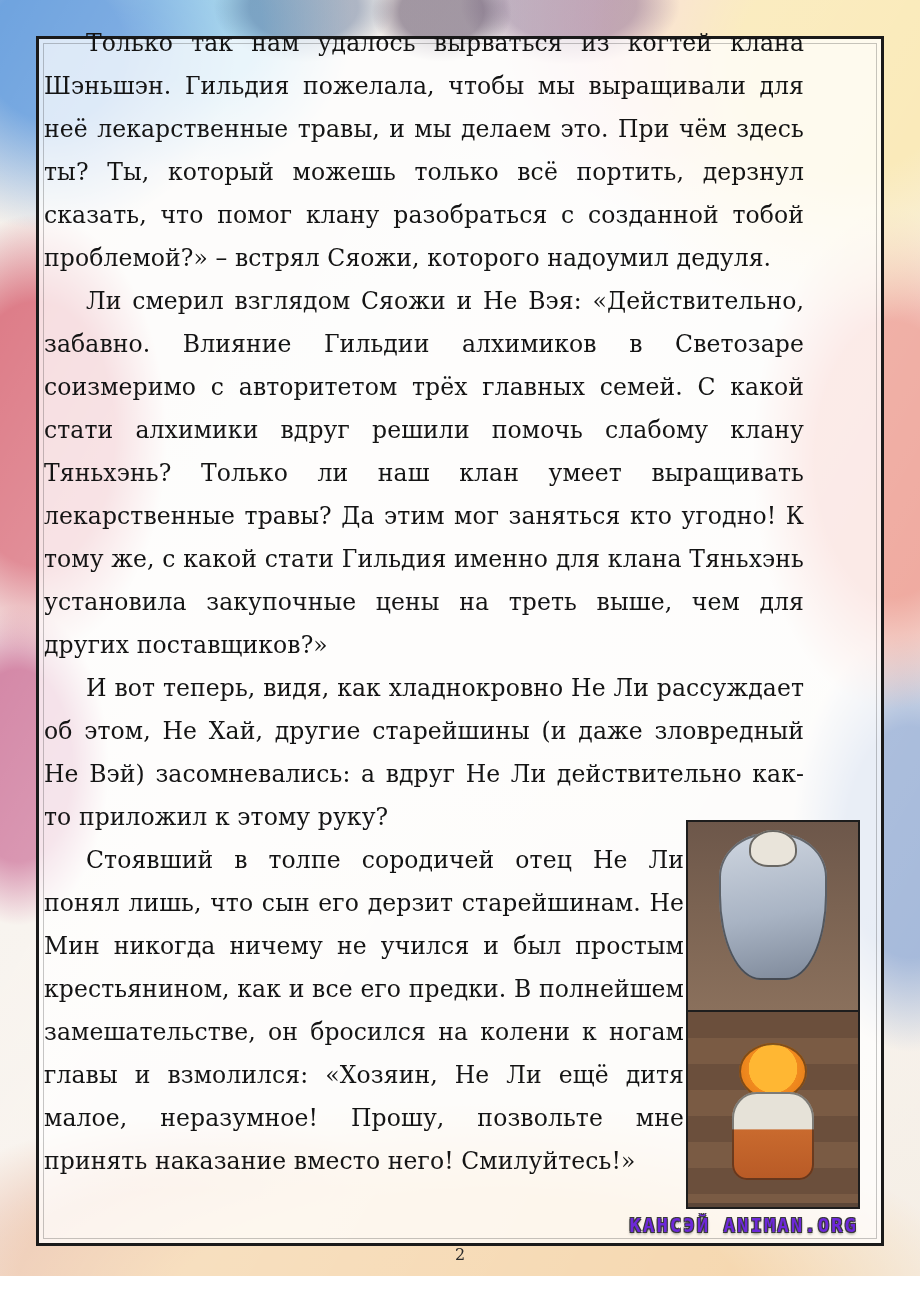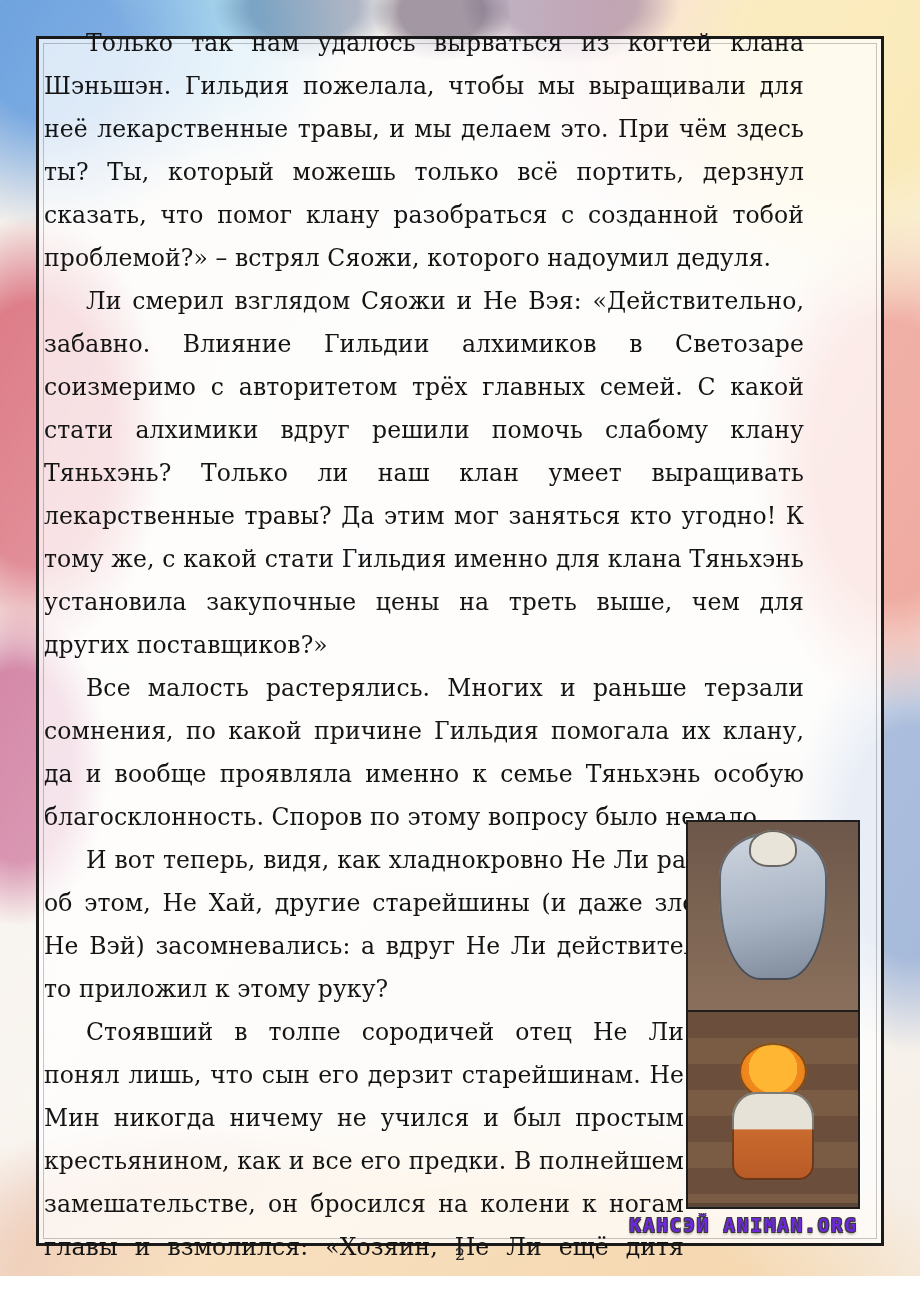--- a/index.html
+++ b/index.html
@@ -212,21 +212,20 @@
   <div class="bg-art"></div>
   <div class="bg-top-figures"></div>
 
   <div class="text-frame">
     <div class="text-frame-inner"></div>
   </div>
 
   <div class="text-body">
     <p>Только так нам удалось вырваться из когтей клана Шэньшэн. Гильдия пожелала, чтобы мы выращивали для неё лекарственные травы, и мы делаем это. При чём здесь ты? Ты, который можешь только всё портить, дерзнул сказать, что помог клану разобраться с созданной тобой проблемой?» – встрял Сяожи, которого надоумил дедуля.</p>
     <p>Ли смерил взглядом Сяожи и Не Вэя: «Действительно, забавно. Влияние Гильдии алхимиков в Светозаре соизмеримо с авторитетом трёх главных семей. С какой стати алхимики вдруг решили помочь слабому клану Тяньхэнь? Только ли наш клан умеет выращивать лекарственные травы? Да этим мог заняться кто угодно! К тому же, с какой стати Гильдия именно для клана Тяньхэнь установила закупочные цены на треть выше, чем для других поставщиков?»</p>
-    <p>Все малость растерялись. Многих и раньше терзали сомнения, по какой причине Гильдия помогала их клану, да и вообще проявляла именно к семье Тяньхэнь особую благосклонность. Споров по этому вопросу было немало.</p>
     <p>И вот теперь, видя, как хладнокровно Не Ли рассуждает об этом, Не Хай, другие старейшины (и даже зловредный Не Вэй) засомневались: а вдруг Не Ли действительно как-то приложил к этому руку?</p>
     <p class="narrow">Стоявший в толпе сородичей отец Не Ли понял лишь, что сын его дерзит старейшинам. Не Мин никогда ничему не учился и был простым крестьянином, как и все его предки. В полнейшем замешательстве, он бросился на колени к ногам главы и взмолился: «Хозяин, Не Ли ещё дитя малое, неразумное! Прошу, позвольте мне принять наказание вместо него! Смилуйтесь!»</p>
 
   </div>
 
   <div class="inset-panels">
     <div class="panel panel-top"></div>
     <div class="panel panel-bottom"></div>
   </div>
 

